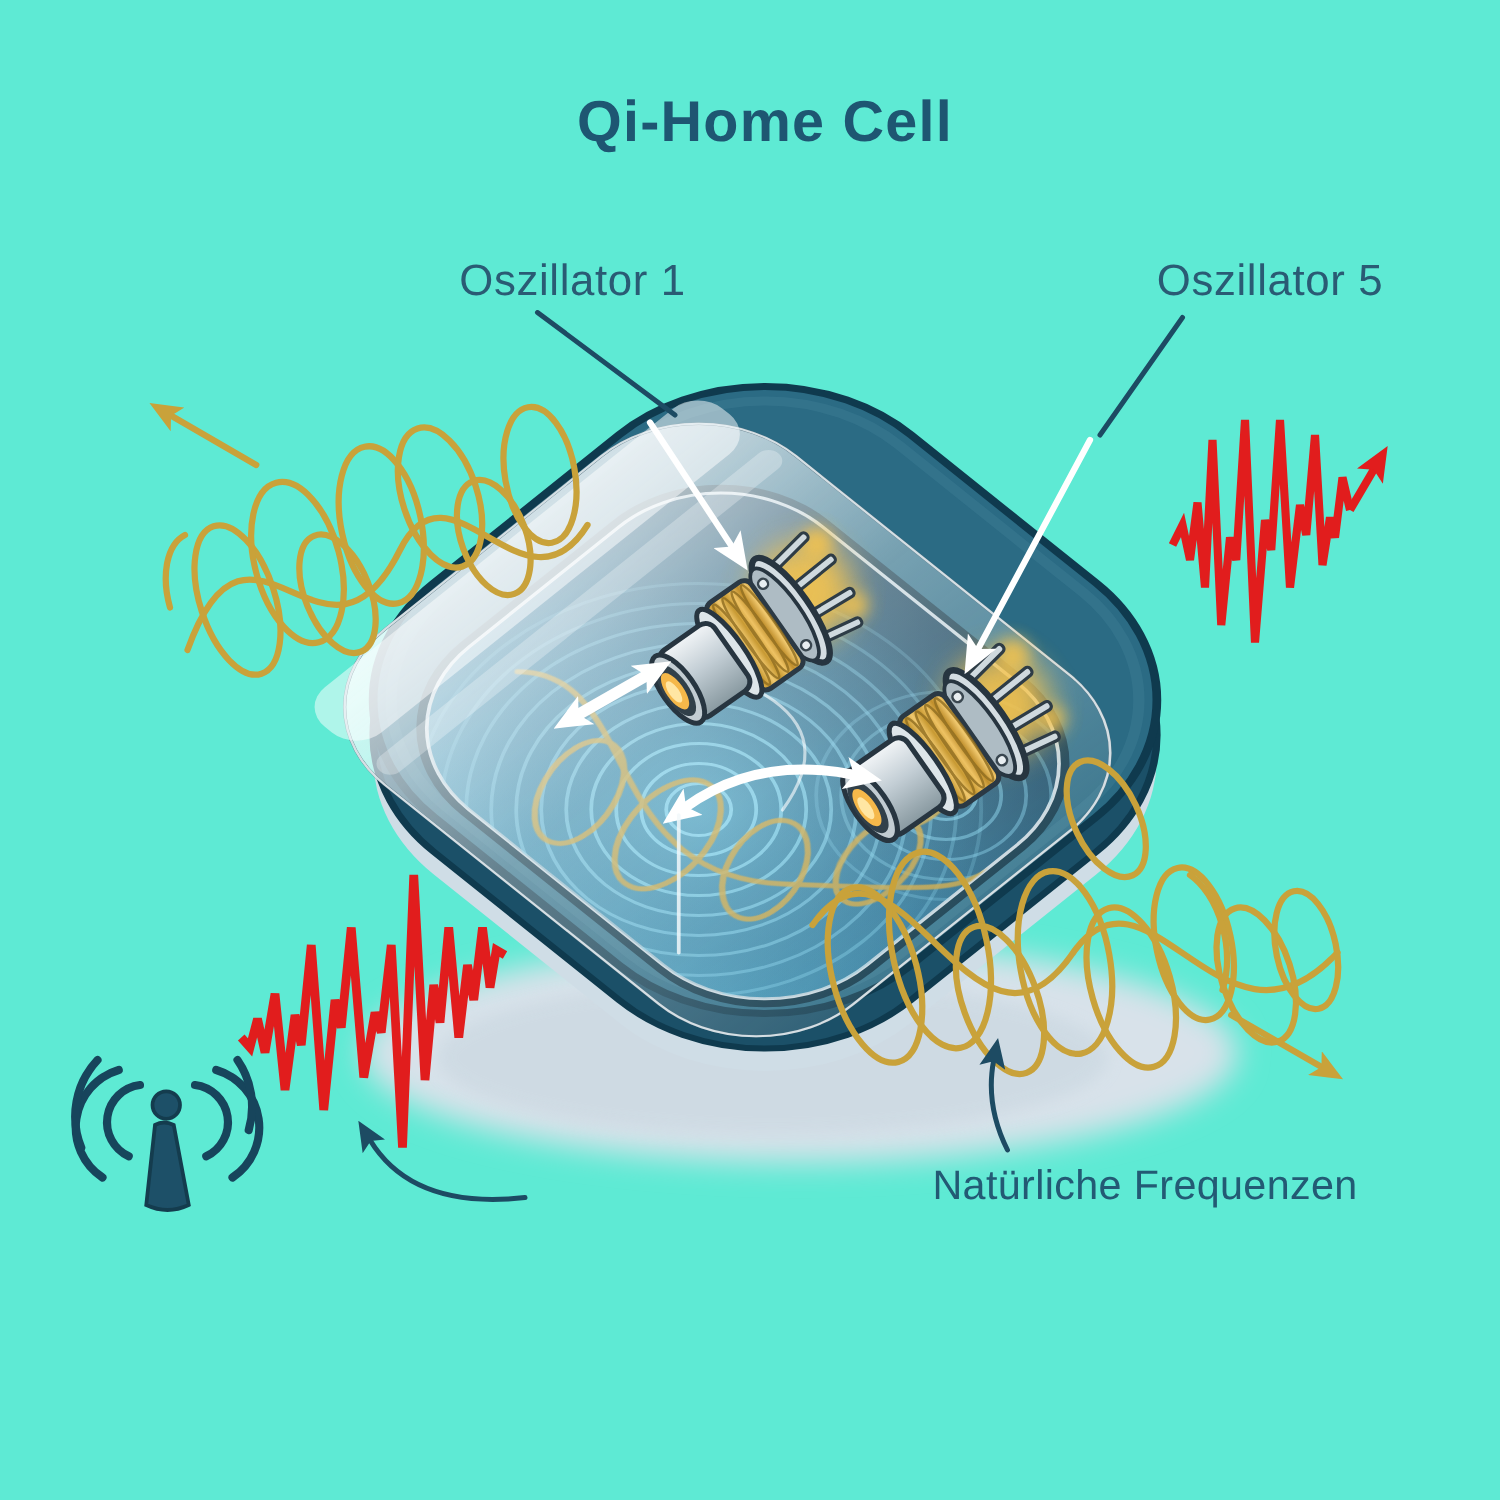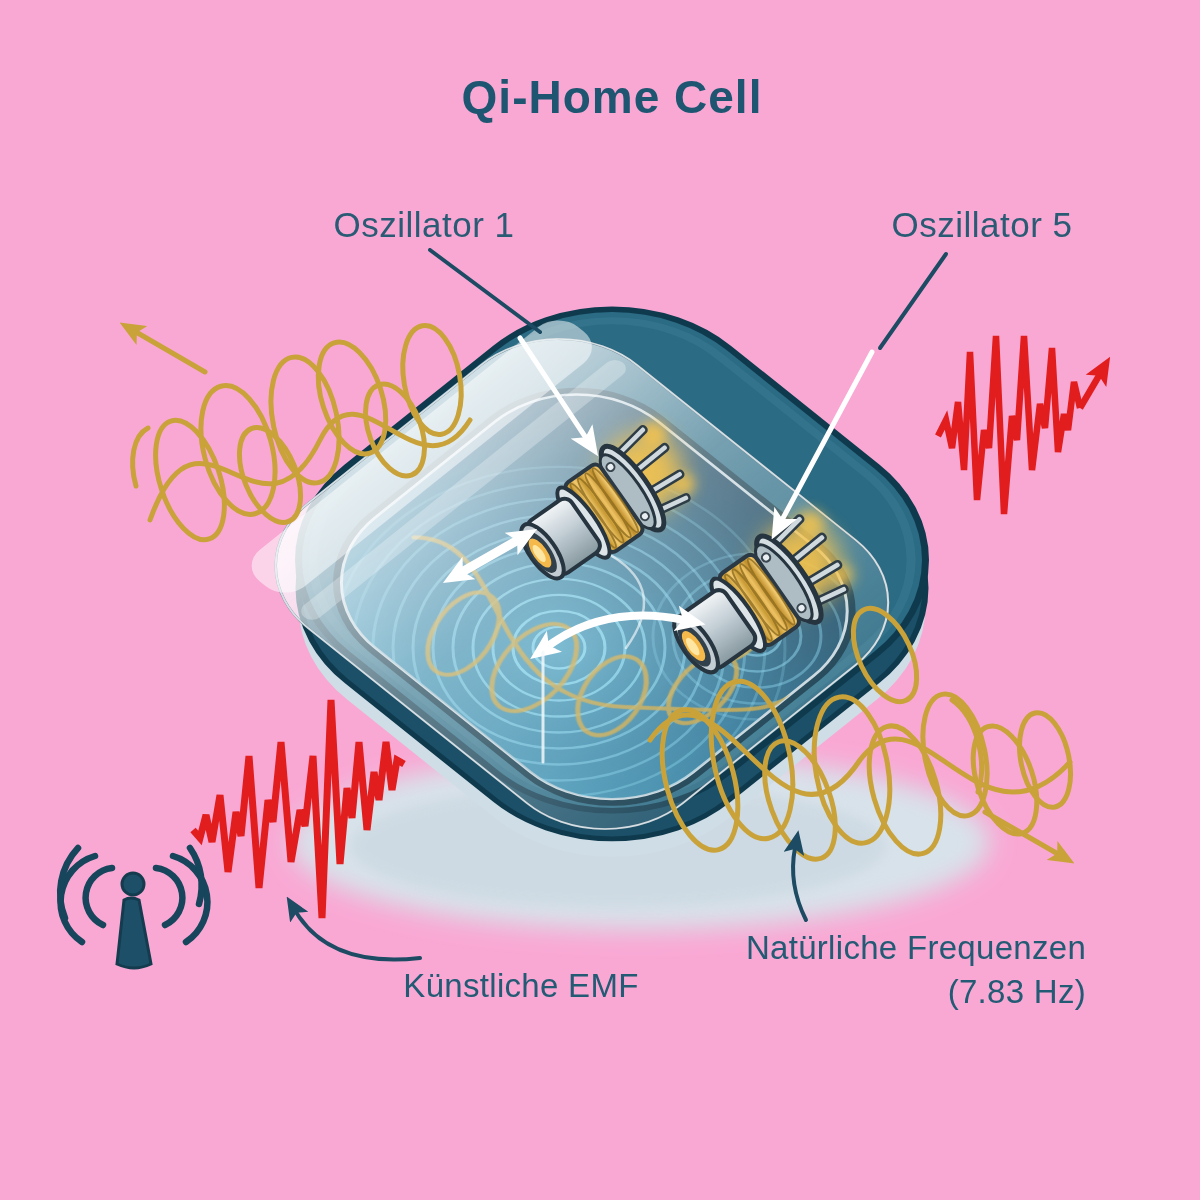--- a/index.html
+++ b/index.html
@@ -1,26 +1,26 @@
 <!DOCTYPE html>
 <html><head>
 <meta charset="utf-8">
 <style>
   html,body{margin:0;padding:0;background:#ffffff;}
   .canvas{
-    position:relative;width:1200px;height:1200px;background:#f9a8d4;
+    position:relative;width:1200px;height:1200px;background:#5eead4;
     font-family:"Liberation Sans", sans-serif;overflow:hidden;
   }
   .canvas svg{position:absolute;left:0;top:0;}
   .lbl{position:absolute;color:#235a74;white-space:nowrap;}
   .title{
     left:612px;top:70px;transform:translateX(-50%);
     font-size:46px;font-weight:700;letter-spacing:1px;color:#1e5672;
   }
-  .osc-label{font-size:35px;font-weight:500;letter-spacing:.5px;color:#2a5b74;}
+  .osc-label{font-size:35px;font-weight:500;letter-spacing:.5px;color:#2a5b74;margin-left:34px;}
   .osc1{left:424px;top:205px;transform:translateX(-50%);}
   .osc2{left:982px;top:205px;transform:translateX(-50%);}
   .caption{font-size:33px;font-weight:500;text-align:right;line-height:1.32;
     transform:translateX(-50%);color:#235a74;letter-spacing:.3px;}
   .emf{left:521px;top:964px;}
   .nat{left:916px;top:926px;}
 </style>
 </head>
 <body>
 
@@ -246,20 +246,18 @@
   </g>
 
   <path d="M 420 958 Q 330 968 296 912" fill="none" stroke="#1d4b63" stroke-width="4" stroke-linecap="round" marker-end="url(#mTeal)"></path>
   <path d="M 806 920 Q 788 884 795 848" fill="none" stroke="#1d4b63" stroke-width="4" stroke-linecap="round" marker-end="url(#mTeal)"></path>
 </svg>
 
 <div class="lbl title">Qi-Home Cell</div>
 <div class="lbl osc-label osc1">Oszillator 1</div>
 <div class="lbl osc-label osc2">Oszillator 5</div>
 <div class="lbl caption emf">
-  <div>Künstliche EMF</div>
 </div>
 <div class="lbl caption nat">
   <div>Natürliche Frequenzen</div>
-  <div>(7.83 Hz)</div>
 </div>
 
 </div>
 
 </body></html>

